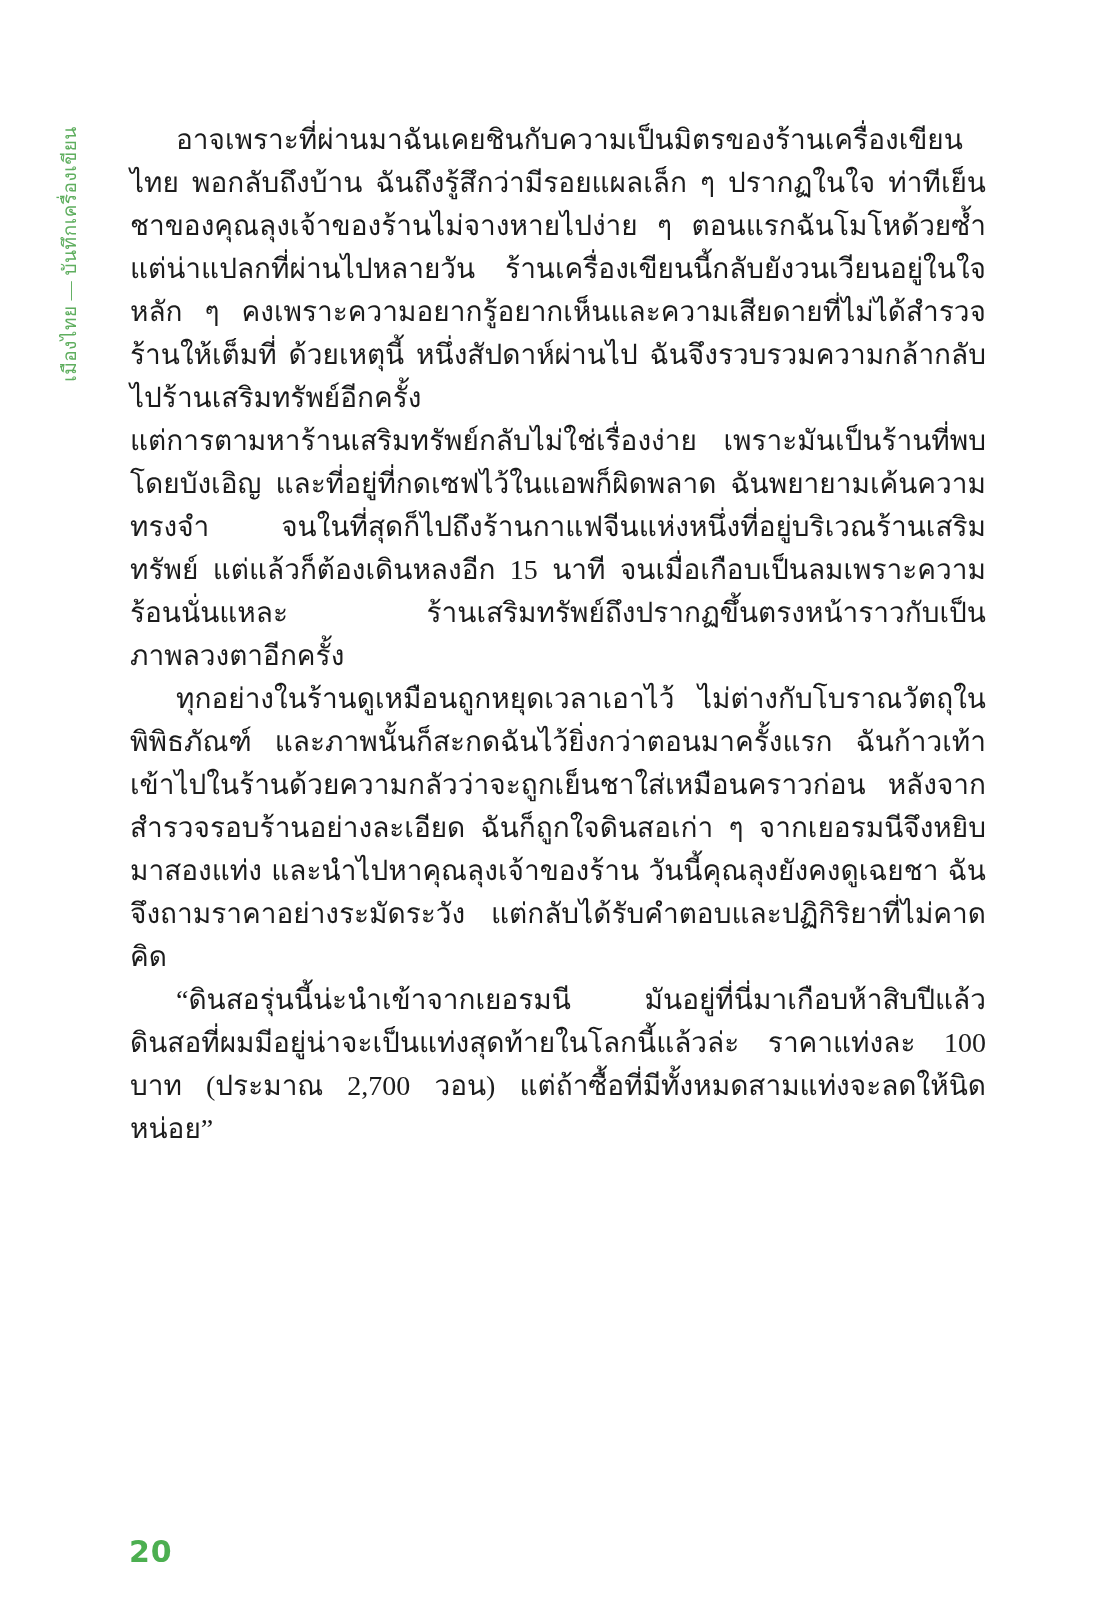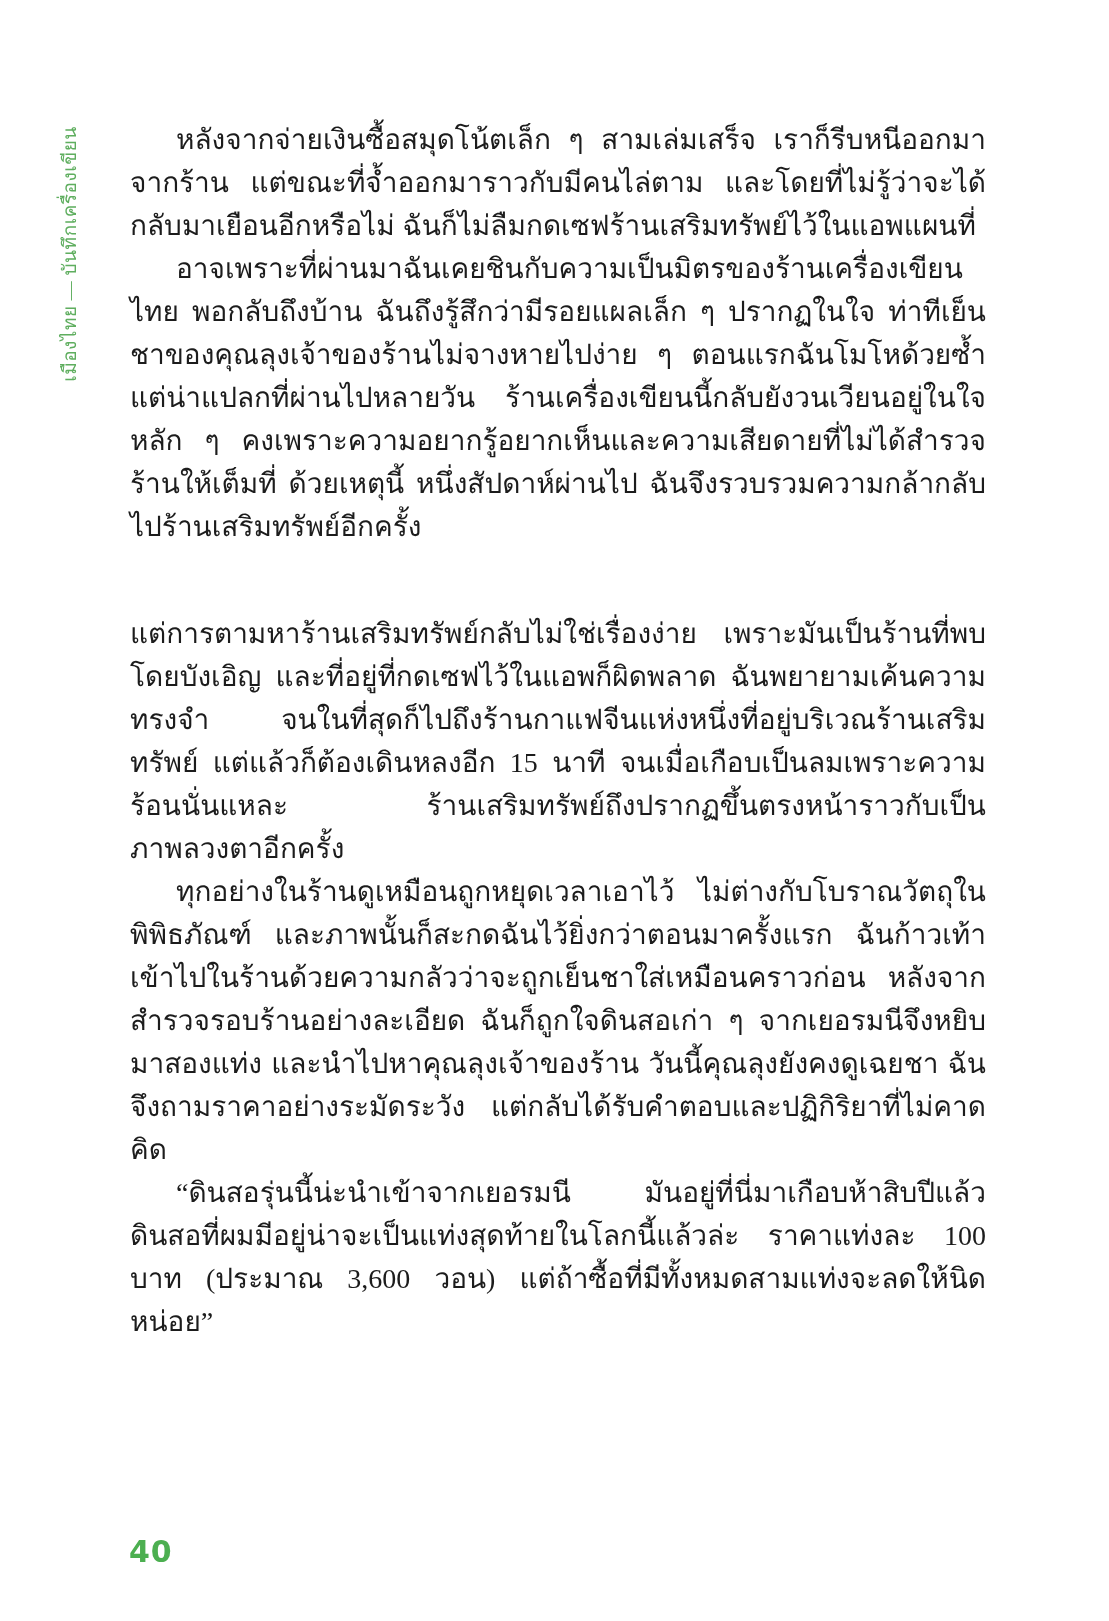--- a/index.html
+++ b/index.html
@@ -36,41 +36,40 @@
     color: #1c1c1c;
   }
   .content p {
     margin: 0;
     font-size: 28px;
     line-height: 43px;
     text-align: justify;
     word-spacing: 1px;
   }
   .content p.indent { text-indent: 46px; }
-  .content p.section-start { margin-top: 64px; }
+  .content p.section-start { }
   .page-number {
     position: absolute;
     left: 129px;
     top: 1534px;
     font-family: "DejaVu Sans", "Liberation Sans", sans-serif;
     font-size: 30px;
     font-weight: bold;
     letter-spacing: 1px;
   }
 </style>
 </head>
 <body>
 
 <div class="page">
 
   <div class="spine-text" style="color: rgb(95, 174, 95);">เมืองไทย — บันทึกเครื่องเขียน</div>
 
   <div class="content">
-      <p class="indent">หลังจากจ่ายเงินซื้อสมุดโน้ตเล็ก ๆ สามเล่มเสร็จ เราก็รีบหนีออกมาจากร้าน แต่ขณะที่จ้ำออกมาราวกับมีคนไล่ตาม และโดยที่ไม่รู้ว่าจะได้กลับมาเยือนอีกหรือไม่ ฉันก็ไม่ลืมกดเซฟร้านเสริมทรัพย์ไว้ในแอพแผนที่</p>
       <p class="indent">อาจเพราะที่ผ่านมาฉันเคยชินกับความเป็นมิตรของร้านเครื่องเขียนไทย พอกลับถึงบ้าน ฉันถึงรู้สึกว่ามีรอยแผลเล็ก ๆ ปรากฏในใจ ท่าทีเย็นชาของคุณลุงเจ้าของร้านไม่จางหายไปง่าย ๆ ตอนแรกฉันโมโหด้วยซ้ำ แต่น่าแปลกที่ผ่านไปหลายวัน ร้านเครื่องเขียนนี้กลับยังวนเวียนอยู่ในใจ หลัก ๆ คงเพราะความอยากรู้อยากเห็นและความเสียดายที่ไม่ได้สำรวจร้านให้เต็มที่ ด้วยเหตุนี้ หนึ่งสัปดาห์ผ่านไป ฉันจึงรวบรวมความกล้ากลับไปร้านเสริมทรัพย์อีกครั้ง</p>
       <p class="section-start">แต่การตามหาร้านเสริมทรัพย์กลับไม่ใช่เรื่องง่าย เพราะมันเป็นร้านที่พบโดยบังเอิญ และที่อยู่ที่กดเซฟไว้ในแอพก็ผิดพลาด ฉันพยายามเค้นความทรงจำ จนในที่สุดก็ไปถึงร้านกาแฟจีนแห่งหนึ่งที่อยู่บริเวณร้านเสริมทรัพย์ แต่แล้วก็ต้องเดินหลงอีก 15 นาที จนเมื่อเกือบเป็นลมเพราะความร้อนนั่นแหละ ร้านเสริมทรัพย์ถึงปรากฏขึ้นตรงหน้าราวกับเป็นภาพลวงตาอีกครั้ง</p>
       <p class="indent">ทุกอย่างในร้านดูเหมือนถูกหยุดเวลาเอาไว้ ไม่ต่างกับโบราณวัตถุในพิพิธภัณฑ์ และภาพนั้นก็สะกดฉันไว้ยิ่งกว่าตอนมาครั้งแรก ฉันก้าวเท้าเข้าไปในร้านด้วยความกลัวว่าจะถูกเย็นชาใส่เหมือนคราวก่อน หลังจากสำรวจรอบร้านอย่างละเอียด ฉันก็ถูกใจดินสอเก่า ๆ จากเยอรมนีจึงหยิบมาสองแท่ง และนำไปหาคุณลุงเจ้าของร้าน วันนี้คุณลุงยังคงดูเฉยชา ฉันจึงถามราคาอย่างระมัดระวัง แต่กลับได้รับคำตอบและปฏิกิริยาที่ไม่คาดคิด</p>
-      <p class="indent">“ดินสอรุ่นนี้น่ะนำเข้าจากเยอรมนี มันอยู่ที่นี่มาเกือบห้าสิบปีแล้ว ดินสอที่ผมมีอยู่น่าจะเป็นแท่งสุดท้ายในโลกนี้แล้วล่ะ ราคาแท่งละ 100 บาท (ประมาณ 3,600 วอน) แต่ถ้าซื้อที่มีทั้งหมดสามแท่งจะลดให้นิดหน่อย”</p>
+      <p class="indent">“ดินสอรุ่นนี้น่ะนำเข้าจากเยอรมนี มันอยู่ที่นี่มาเกือบห้าสิบปีแล้ว ดินสอที่ผมมีอยู่น่าจะเป็นแท่งสุดท้ายในโลกนี้แล้วล่ะ ราคาแท่งละ 100 บาท (ประมาณ 2,700 วอน) แต่ถ้าซื้อที่มีทั้งหมดสามแท่งจะลดให้นิดหน่อย”</p>
     </div>
 
-  <div class="page-number" style="color: rgb(76, 175, 80);">40</div>
+  <div class="page-number" style="color: rgb(76, 175, 80);">20</div>
 
 </div>
 
 </body></html>

